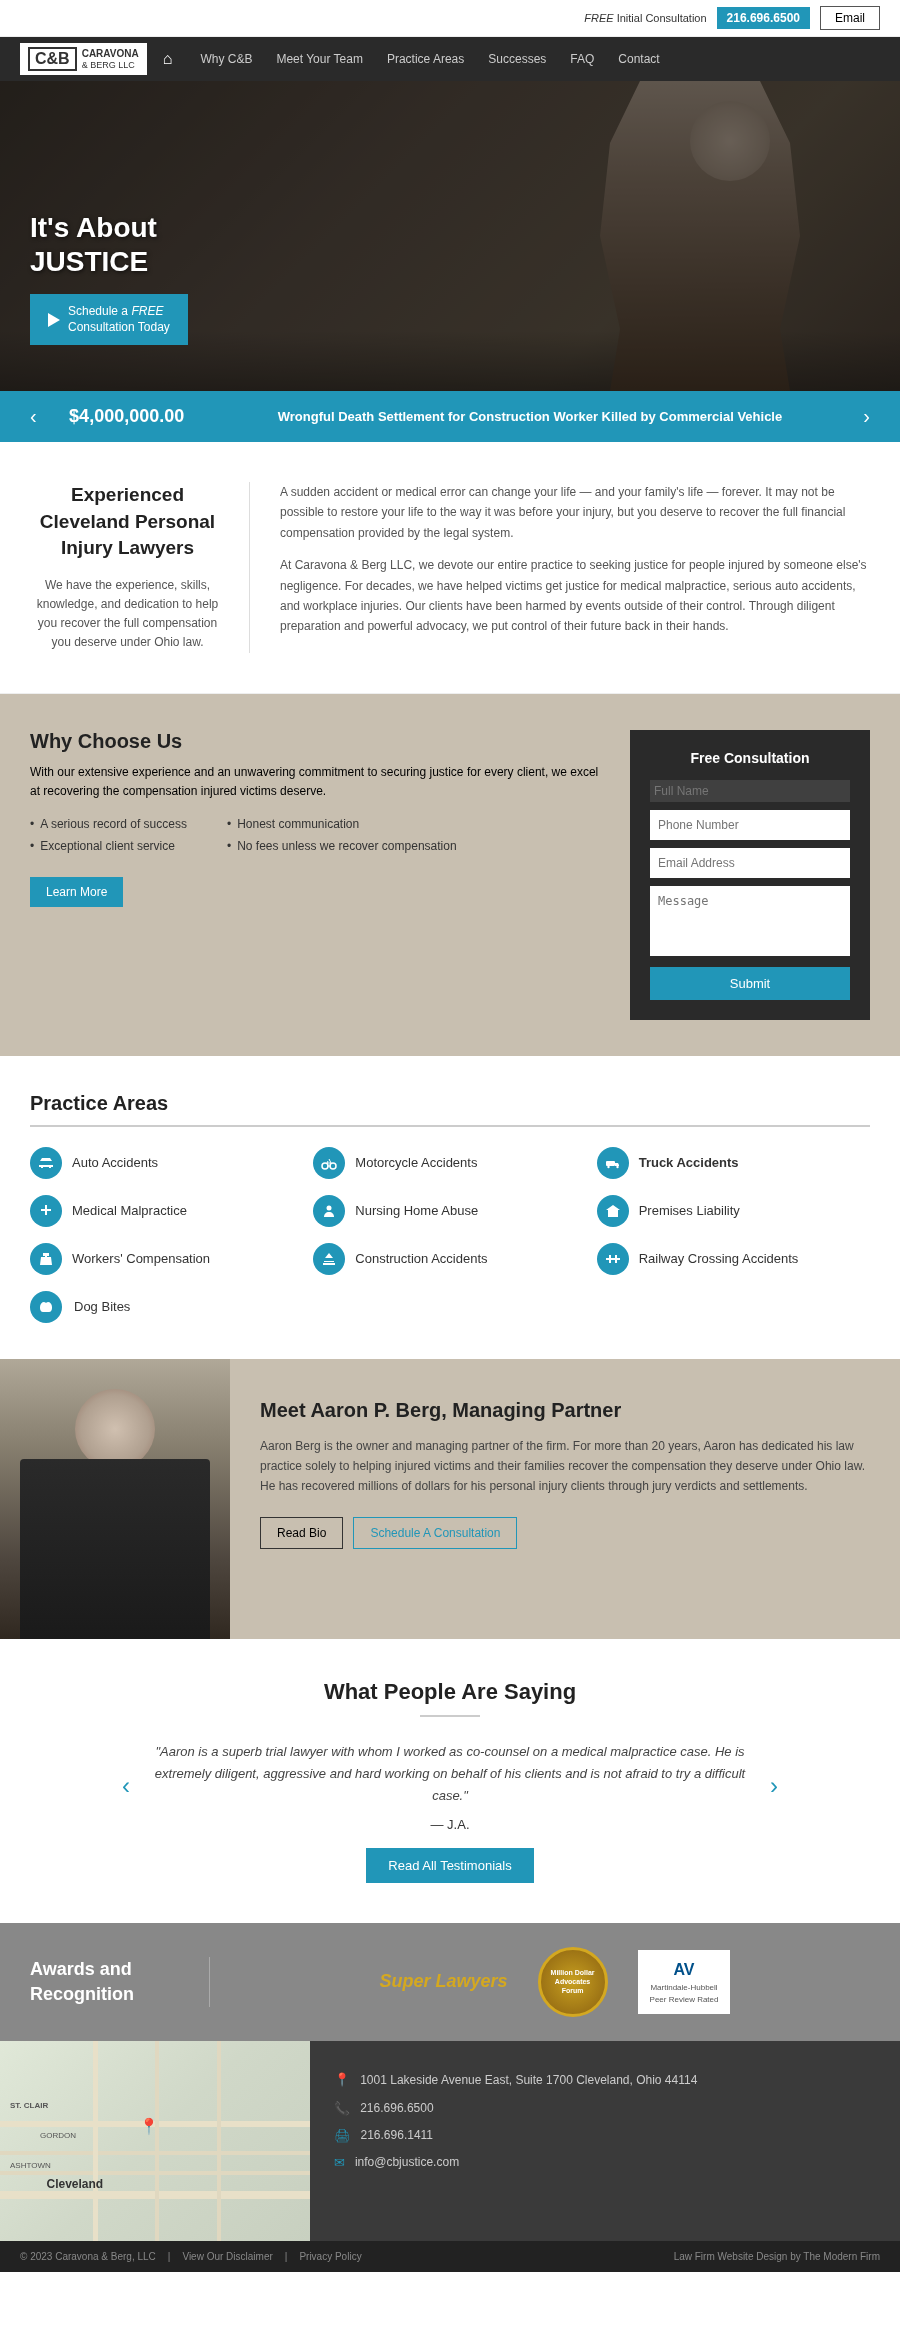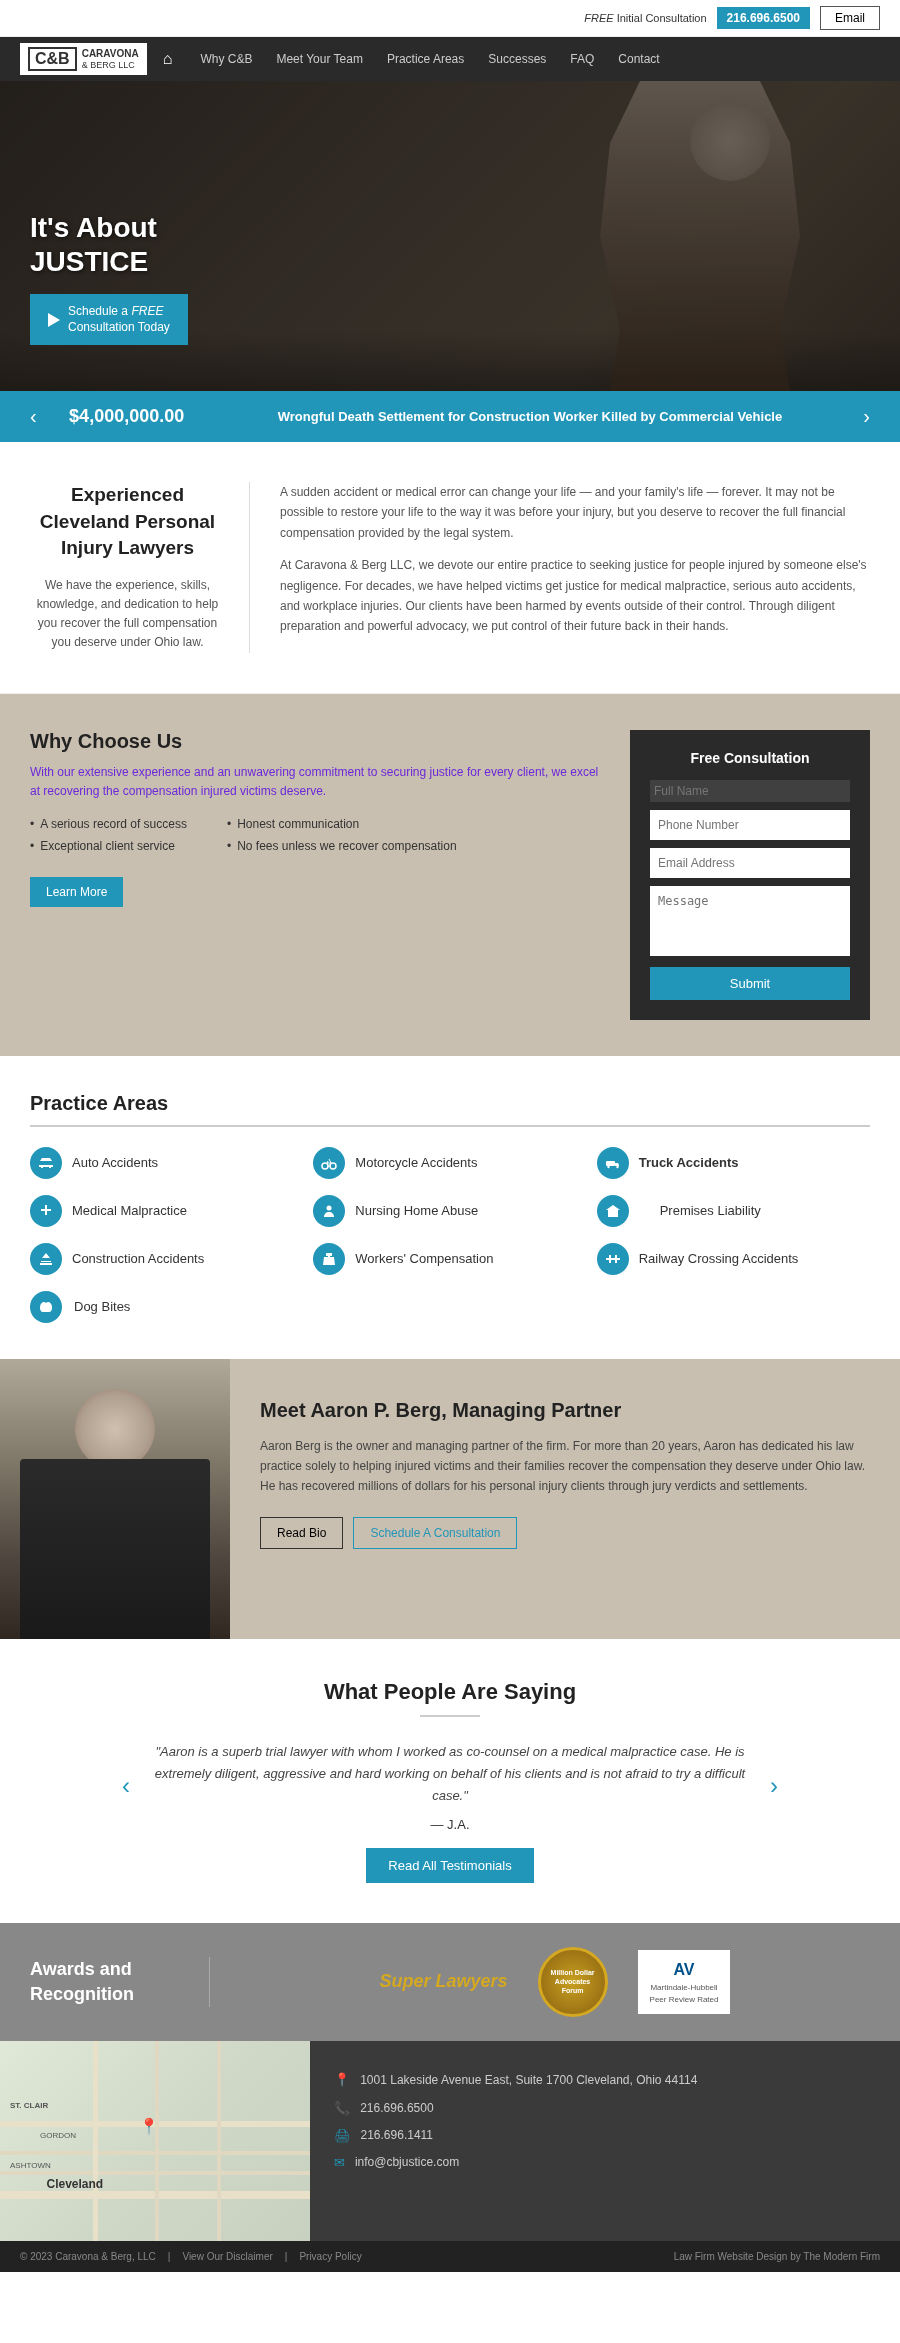--- a/index.html
+++ b/index.html
@@ -75,21 +75,21 @@
   </div>
   <div style="flex:1;">
     <p style="font-size:12px; color:#555; line-height:1.7; margin-bottom:12px;">A sudden accident or medical error can change your life — and your family's life — forever. It may not be possible to restore your life to the way it was before your injury, but you deserve to recover the full financial compensation provided by the legal system.</p>
     <p style="font-size:12px; color:#555; line-height:1.7;">At Caravona &amp; Berg LLC, we devote our entire practice to seeking justice for people injured by someone else's negligence. For decades, we have helped victims get justice for medical malpractice, serious auto accidents, and workplace injuries. Our clients have been harmed by events outside of their control. Through diligent preparation and powerful advocacy, we put control of their future back in their hands.</p>
   </div>
 </div>
 
 <div style="background:#c8bfb0; padding:36px 30px; display:flex; align-items:flex-start; gap:30px;">
   <div style="flex:1;">
     <h2 style="font-size:20px; font-weight:bold; color:#222; margin-bottom:10px;">Why Choose Us</h2>
-    <p style="font-size:12px; color:#6d28d9; line-height:1.6; margin-bottom:16px;">With our extensive experience and an unwavering commitment to securing justice for every client, we excel at recovering the compensation injured victims deserve.</p>
+    <p style="font-size:12px; color:#000000; line-height:1.6; margin-bottom:16px;">With our extensive experience and an unwavering commitment to securing justice for every client, we excel at recovering the compensation injured victims deserve.</p>
     <div style="display:flex; gap:40px; margin-bottom:16px;">
       <ul style="list-style:none;">
         <li style="font-size:12px; color:#333; margin-bottom:8px; display:flex; align-items:flex-start; gap:6px;">
             <span>•</span>
             <span>A serious record of success</span>
           </li>
         <li style="font-size:12px; color:#333; margin-bottom:8px; display:flex; align-items:flex-start; gap:6px;">
             <span>•</span>
             <span>Exceptional client service</span>
           </li>
@@ -170,39 +170,39 @@
       </div>
       <span style="font-size:13px; color:#333; font-weight:500;">Nursing Home Abuse</span>
     </div>
     <div style="display:flex; align-items:center; gap:10px; cursor:pointer;">
       <div style="width:32px; height:32px; border-radius:50%; background:#2196b8; display:flex; align-items:center; justify-content:center; flex-shrink:0;">
         <svg viewBox="0 0 16 16" width="16" height="16" fill="#fff">
             <path d="M8 2L1 7h2v7h10V7h2z"></path>
             <rect x="6" y="9" width="4" height="5"></rect>
           </svg>
       </div>
-      <span style="font-size:13px; color:#333; font-weight:500;margin-left:21px;">Premises Liability</span>
-    </div>
-
-    <div style="display:flex; align-items:center; gap:10px; cursor:pointer;">
-      <div style="width:32px; height:32px; border-radius:50%; background:#2196b8; display:flex; align-items:center; justify-content:center; flex-shrink:0;">
-        <svg viewBox="0 0 16 16" width="16" height="16" fill="#fff">
-            <path d="M2 12h12v2H2zm1-2h10v1H3zm1-3l4-5 4 5H4z"></path>
-          </svg>
-      </div>
-      <span style="font-size:13px; color:#333; font-weight:500;">Construction Accidents</span>
-    </div>
+      <span style="font-size:13px; color:#333; font-weight:500;">Premises Liability</span>
+    </div>
+
     <div style="display:flex; align-items:center; gap:10px; cursor:pointer;">
       <div style="width:32px; height:32px; border-radius:50%; background:#2196b8; display:flex; align-items:center; justify-content:center; flex-shrink:0;">
         <svg viewBox="0 0 16 16" width="16" height="16" fill="#fff">
             <path d="M5 2h6v3H5zM3 6h10l1 8H2z"></path>
             <rect x="7" y="3" width="2" height="3"></rect>
           </svg>
       </div>
       <span style="font-size:13px; color:#333; font-weight:500;">Workers' Compensation</span>
+    </div>
+    <div style="display:flex; align-items:center; gap:10px; cursor:pointer;">
+      <div style="width:32px; height:32px; border-radius:50%; background:#2196b8; display:flex; align-items:center; justify-content:center; flex-shrink:0;">
+        <svg viewBox="0 0 16 16" width="16" height="16" fill="#fff">
+            <path d="M2 12h12v2H2zm1-2h10v1H3zm1-3l4-5 4 5H4z"></path>
+          </svg>
+      </div>
+      <span style="font-size:13px; color:#333; font-weight:500;">Construction Accidents</span>
     </div>
     <div style="display:flex; align-items:center; gap:10px; cursor:pointer;">
       <div style="width:32px; height:32px; border-radius:50%; background:#2196b8; display:flex; align-items:center; justify-content:center; flex-shrink:0;">
         <svg viewBox="0 0 16 16" width="16" height="16" fill="#fff">
             <rect x="1" y="7" width="14" height="2"></rect>
             <rect x="4" y="4" width="2" height="8"></rect>
             <rect x="10" y="4" width="2" height="8"></rect>
           </svg>
       </div>
       <span style="font-size:13px; color:#333; font-weight:500;">Railway Crossing Accidents</span>

